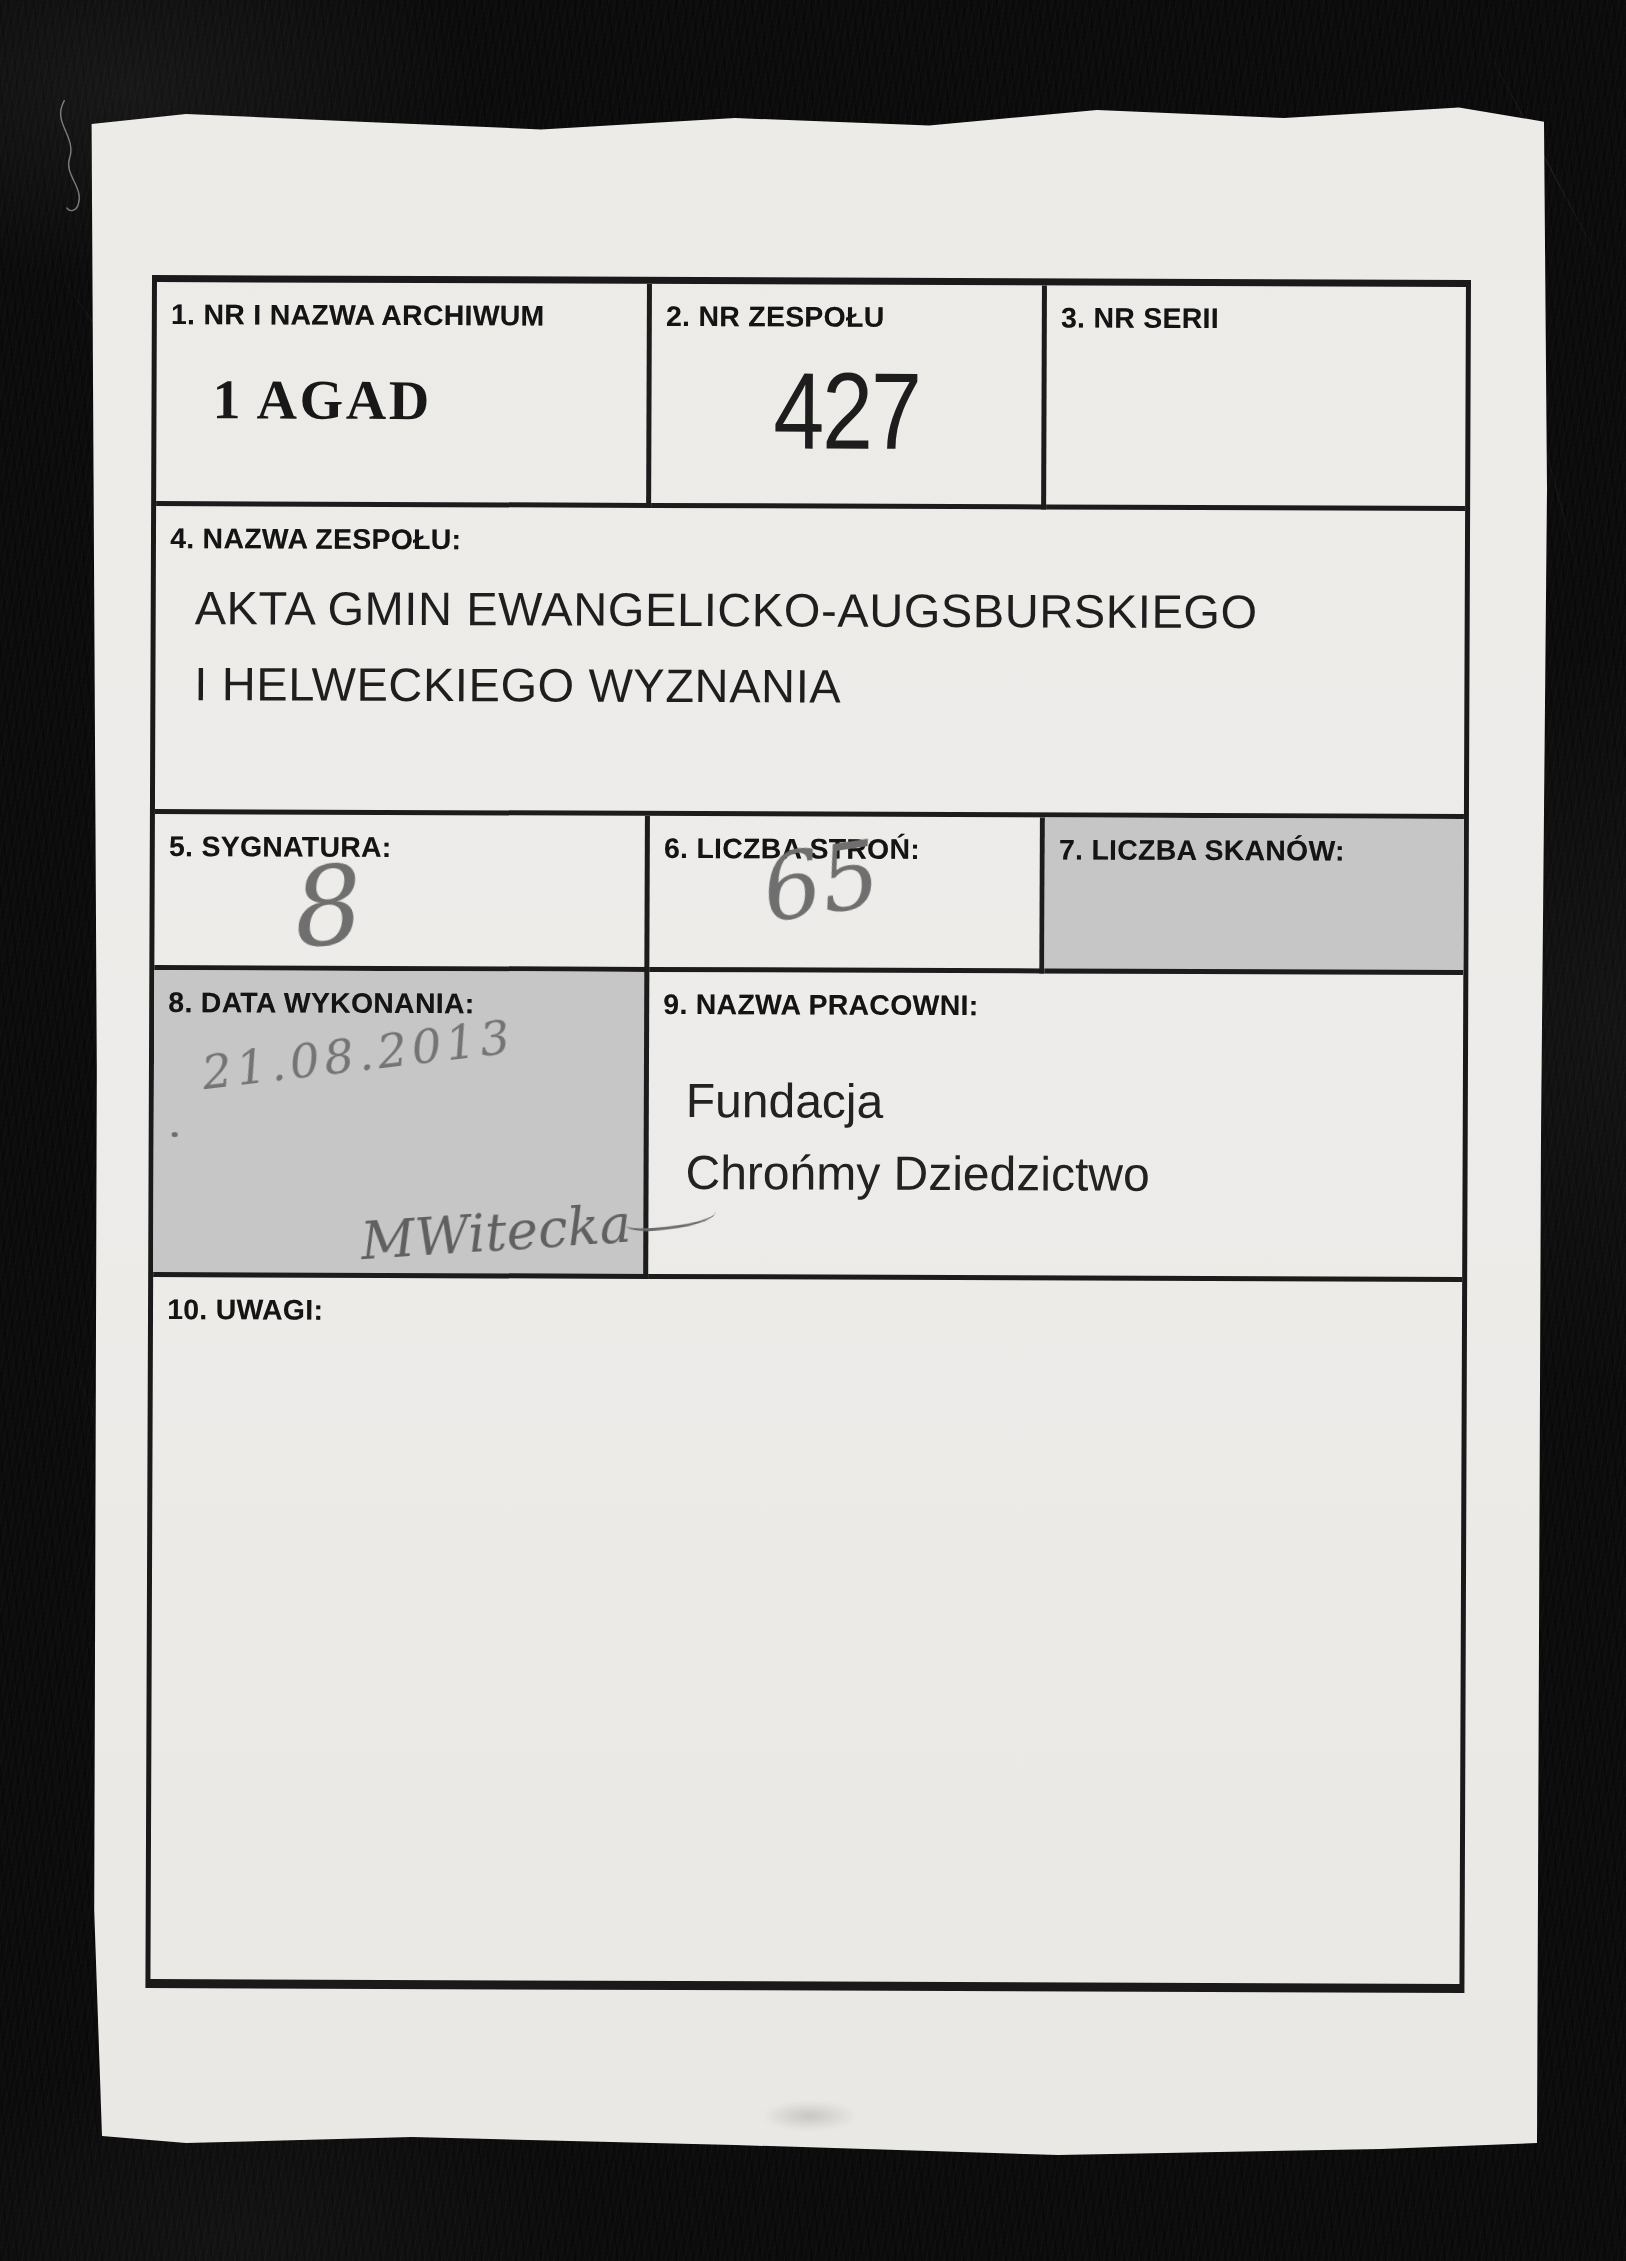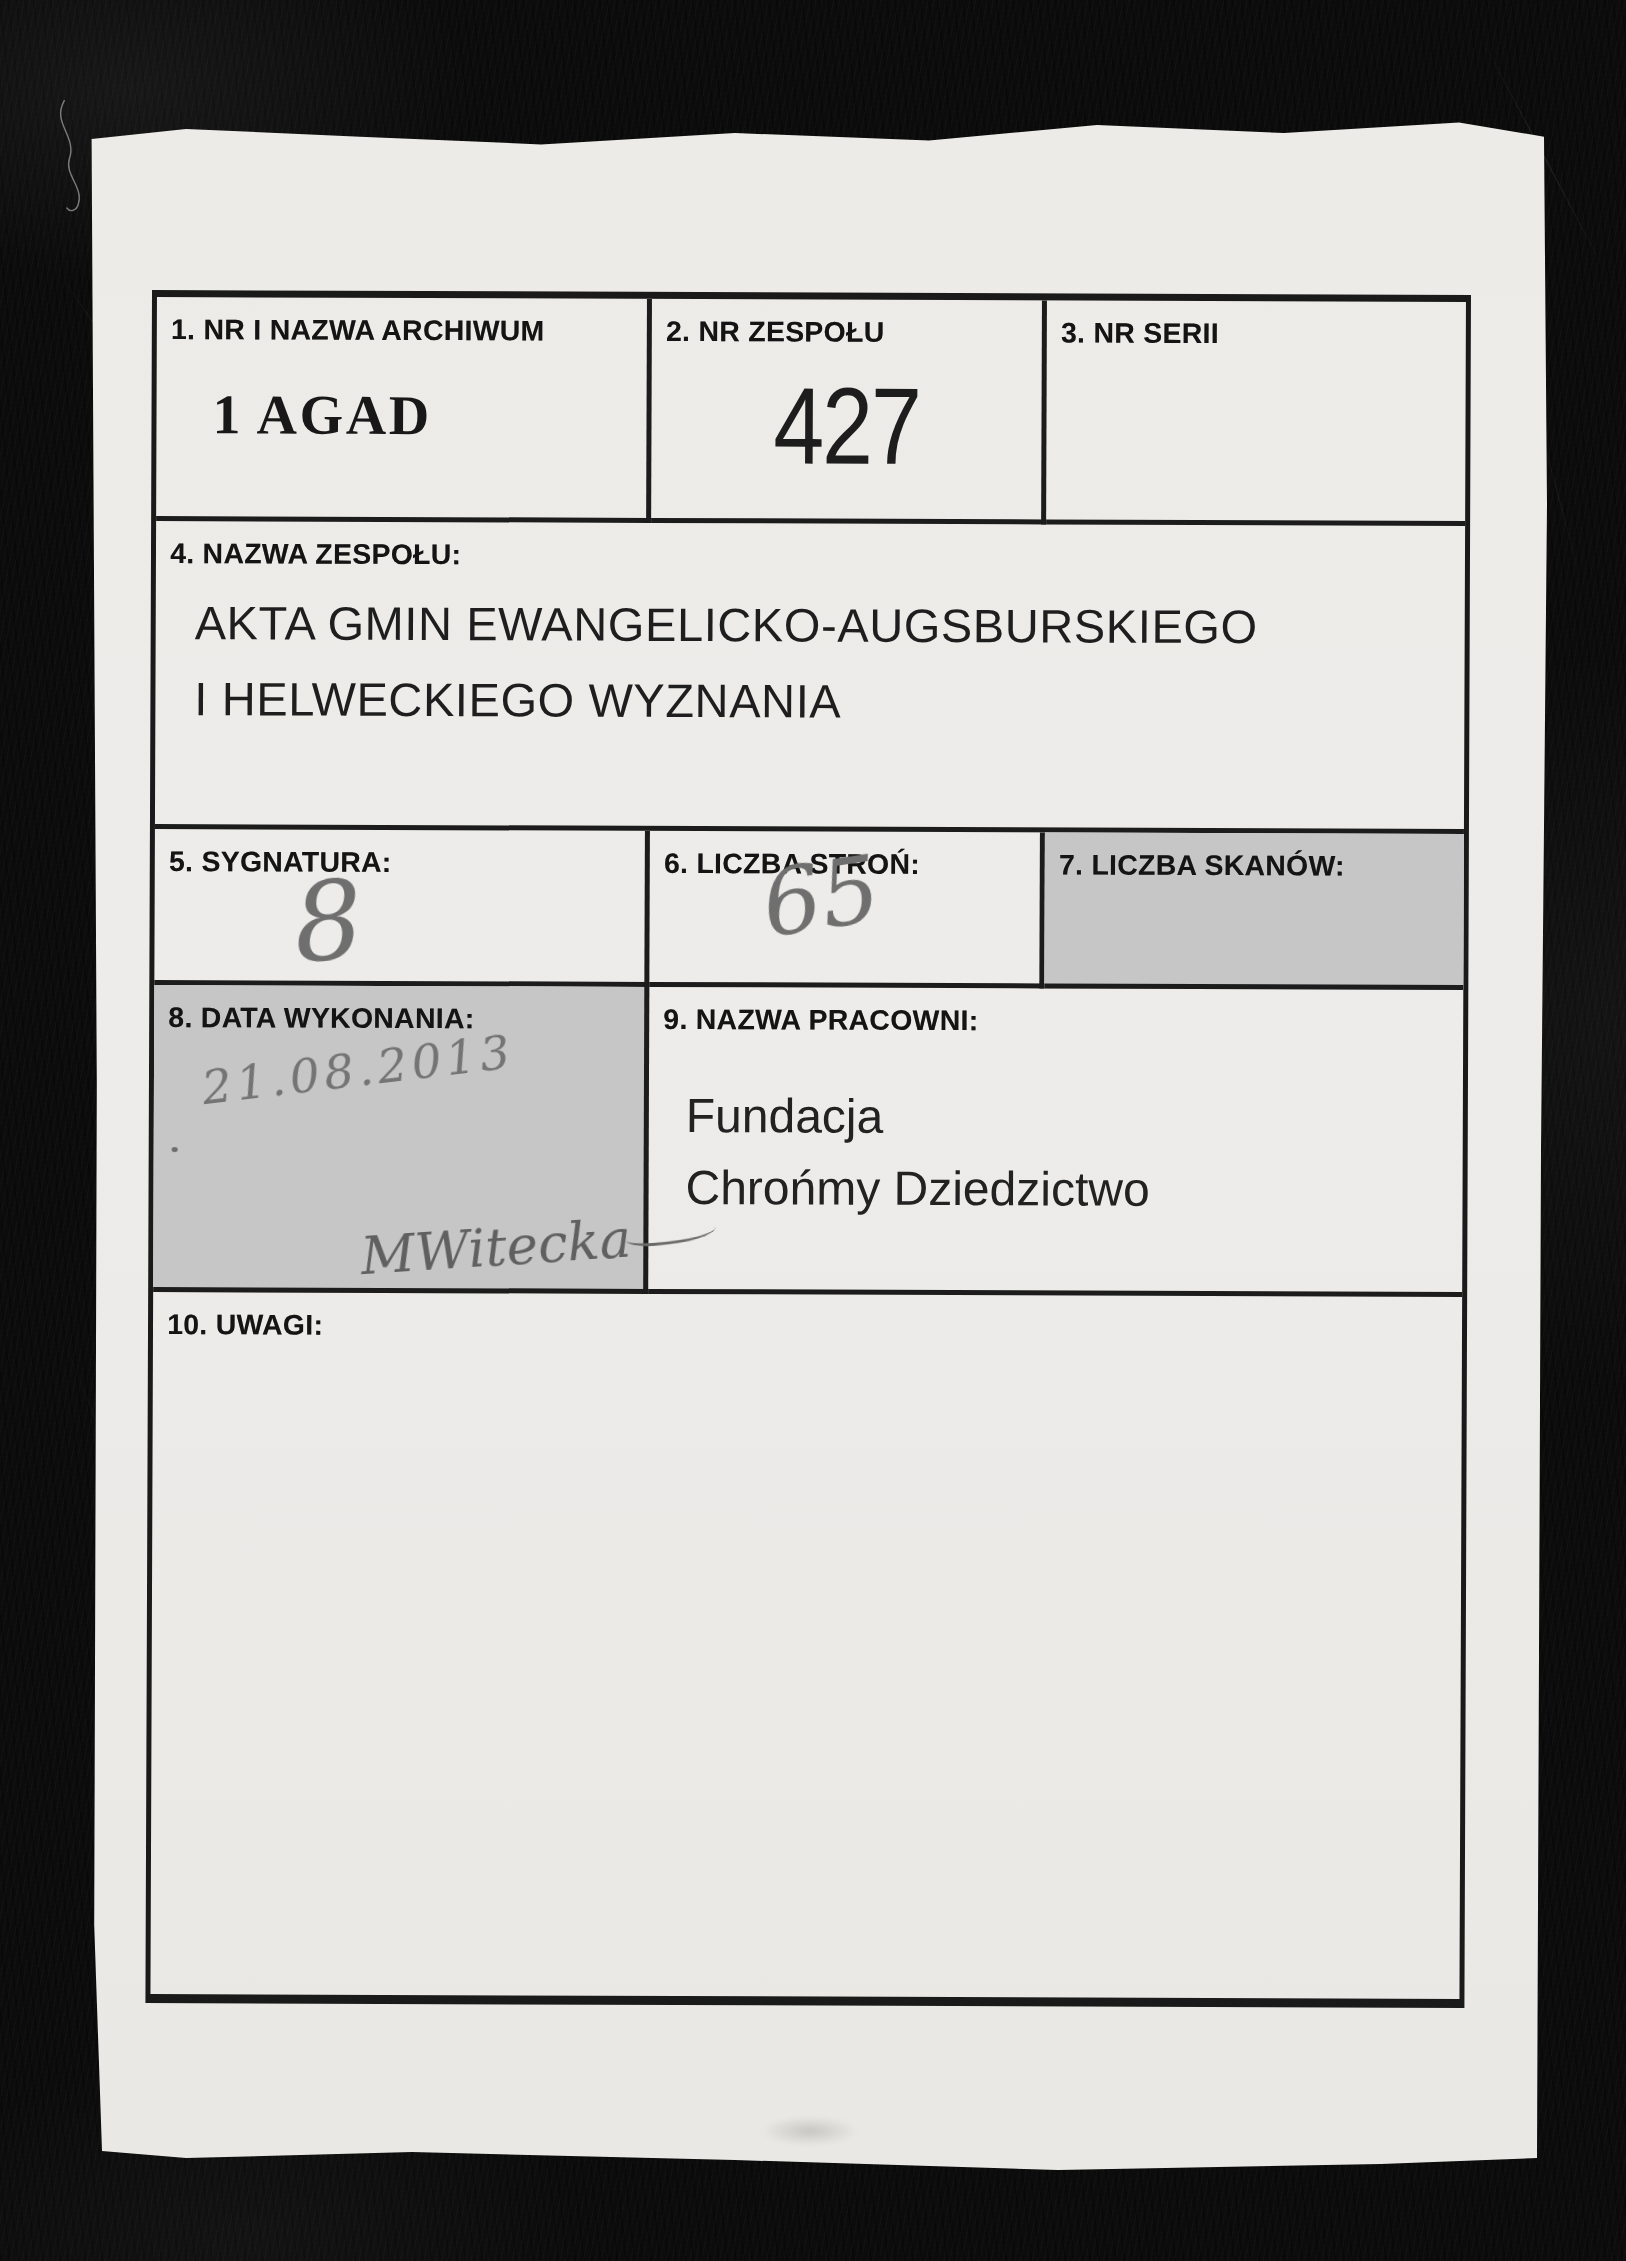--- a/index.html
+++ b/index.html
@@ -29,21 +29,21 @@
   }
   .scratch.s1 { width: 271px; left: 1408px; top: 155px; transform: rotate(62deg); }
   .scratch.s2 { width: 194px; left: 1460px; top: 491px; transform: rotate(75deg); opacity:.2; }
   .scratch.s3 { width: 323px; left: -39px; top: 1486px; transform: rotate(68deg); opacity:.22; }
   .scratch.s4 { width: 168px; left: 19.4px; top: 336px; transform: rotate(55deg); opacity:.25; }
   .fiber-svg { position: absolute; left: 45px; top: 97px; opacity: .55; }
 
   
   .paper {
     position: absolute;
-    left: 89px; top: 116px;
+    left: 89px; top: 101px;
     width: 1458px; height: 2064px;
     background: linear-gradient(180deg, #ecebe7 0%, #edecea 45%, #e9e8e4 100%);
     clip-path: polygon(
       2.6px 23px, 97px 13px, 271px 20.7px, 452px 28.4px, 646px 17px, 840px 24.6px,
       1008px 9px, 1195px 17px, 1370px 6.5px, 1455px 20.7px,
       1458px 388px, 1452px 1034px, 1448px 2042px,
       1292px 2048px, 969px 2054px, 646px 2044px, 323px 2036px, 97px 2042px, 13px 2035px,
       5.2px 1809px, 7.8px 969px
     );
     box-shadow: 0 19.4px 58px rgba(0,0,0,0.6);

